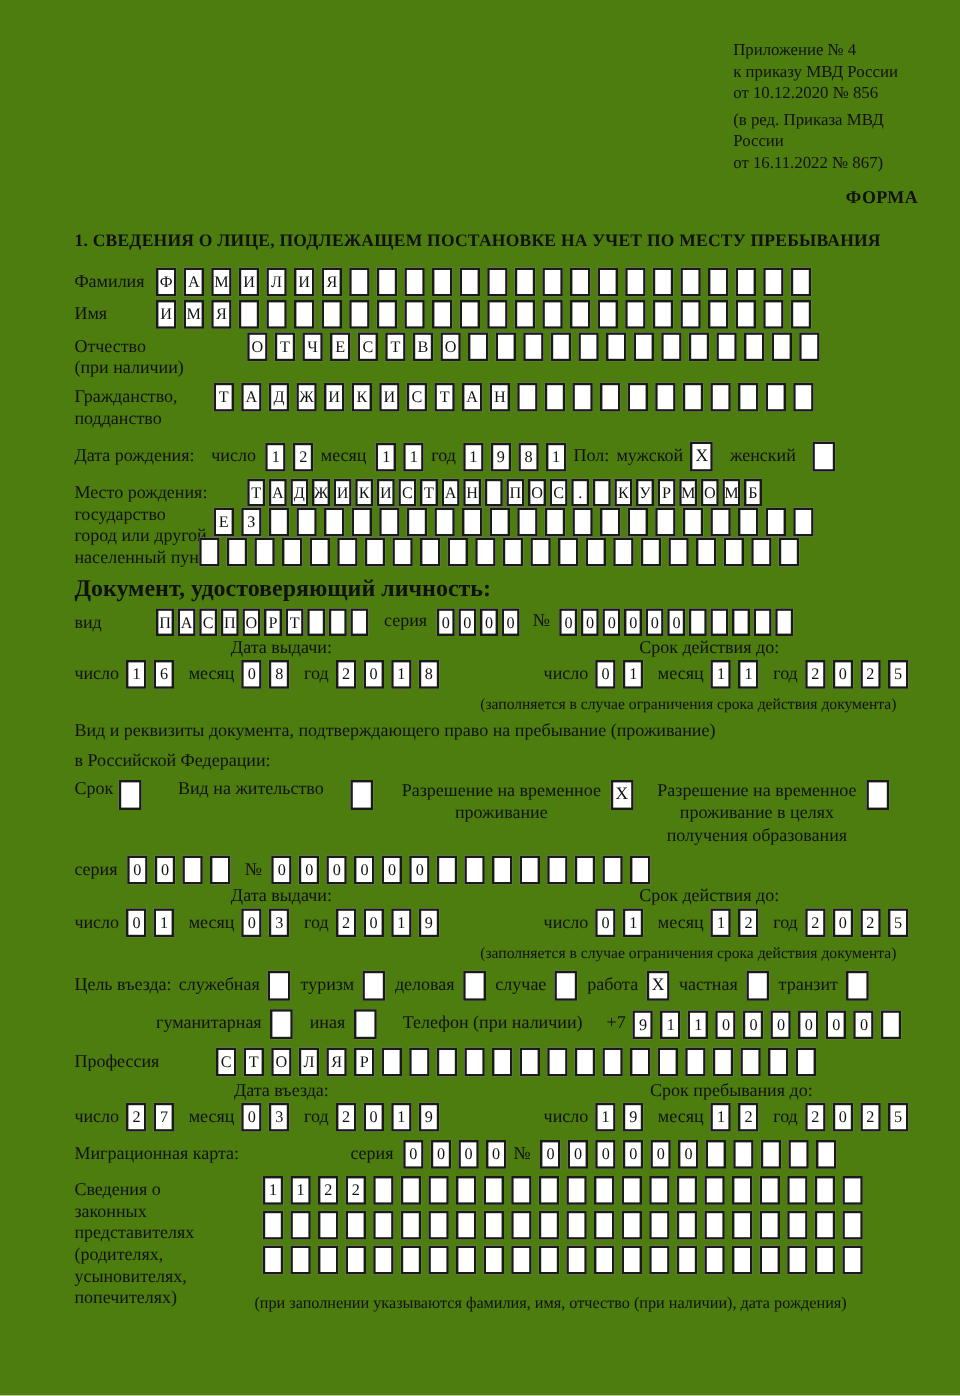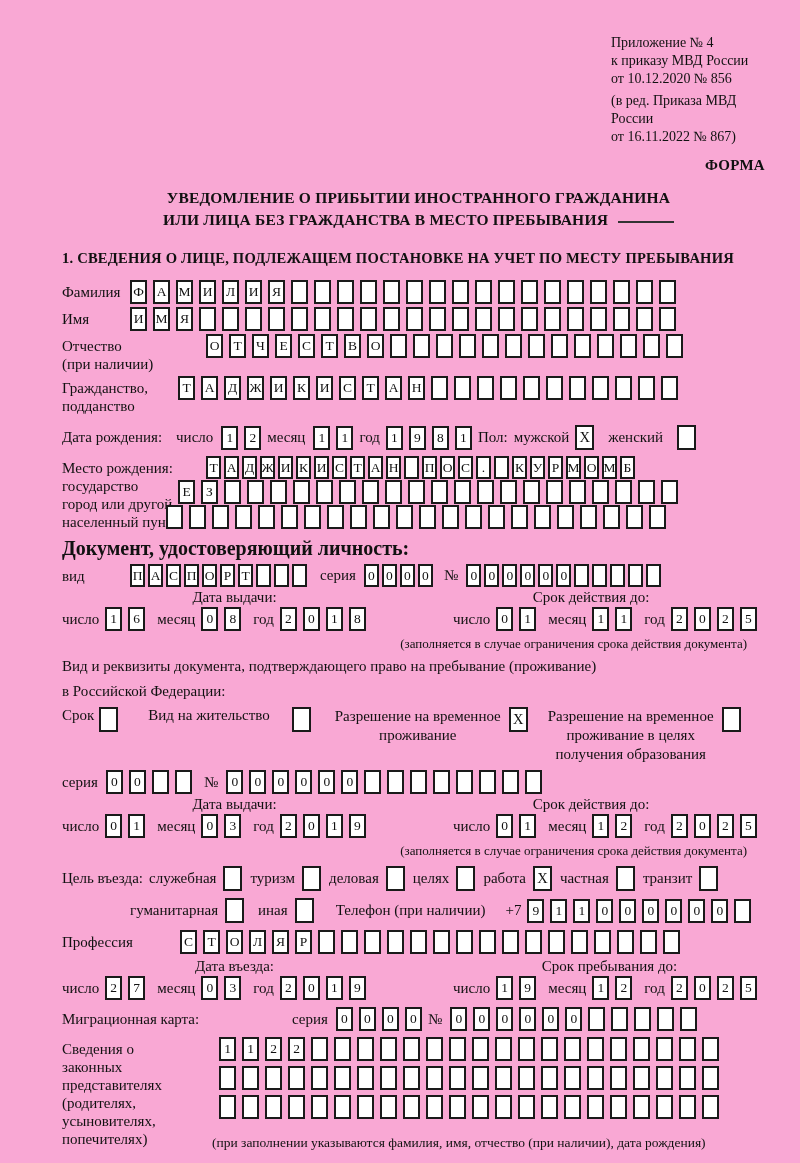--- a/index.html
+++ b/index.html
@@ -1,18 +1,18 @@
 <!DOCTYPE html>
 <html><head>
 <meta charset="utf-8">
 <style>
   * { box-sizing: border-box; }
   html,body { margin:0; padding:0; background:#ffffff; }
   body { font-family:"Liberation Serif","DejaVu Serif",serif; color:#111; font-size:15px; }
-  .page { position:relative; width:800px; height:1163px; background:#f9a8d4; padding:34px 25px 10px 62px; overflow:hidden; }
+  .page { position:relative; width:800px; height:1163px; background:#4d7c0f; padding:34px 25px 10px 62px; overflow:hidden; }
 
   
   .hdr { width:152px; margin-left:auto; margin-right:12px; font-size:14px; line-height:18px; }
   .hdr .sub { margin-top:4px; }
   .forma { text-align:right; padding-right:10px; font-weight:bold; font-size:15px; margin-top:11px; letter-spacing:.3px; }
 
   
   .title { text-align:center; font-weight:bold; font-size:15.5px; line-height:22px; margin-top:13px; letter-spacing:.2px; }
   .t-underline { display:inline-block; width:56px; height:2px; background:#333; margin-left:10px; vertical-align:2px; }
   .sec1 { font-weight:bold; font-size:14.6px; margin-top:19px; letter-spacing:.2px; }
@@ -67,24 +67,20 @@
 
   <div class="hdr">
     <div>Приложение № 4</div>
     <div>к приказу МВД России</div>
     <div>от 10.12.2020 № 856</div>
     <div class="sub">(в ред. Приказа МВД России</div>
     <div>от 16.11.2022 № 867)</div>
   </div>
   <div class="forma">ФОРМА</div>
 
-  <div class="title">
-    <div>УВЕДОМЛЕНИЕ О ПРИБЫТИИ ИНОСТРАННОГО ГРАЖДАНИНА</div>
-    <div><span>ИЛИ ЛИЦА БЕЗ ГРАЖДАНСТВА В МЕСТО ПРЕБЫВАНИЯ</span><span class="t-underline"></span></div>
-  </div>
 
   <div class="sec1">1. СВЕДЕНИЯ О ЛИЦЕ, ПОДЛЕЖАЩЕМ ПОСТАНОВКЕ НА УЧЕТ ПО МЕСТУ ПРЕБЫВАНИЯ</div>
 
   <div style="margin-top:13px;">
 
     <div class="frow">
       <div class="flabel w68">Фамилия</div>
       <div class="cells">
           <span class="cell">Ф</span>
           <span class="cell">А</span>
@@ -507,21 +503,21 @@
       </span>
       <span class="p-item ml8">
         <span>туризм</span>
         <span class="cbx"></span>
       </span>
       <span class="p-item ml8">
         <span>деловая</span>
         <span class="cbx"></span>
       </span>
       <span class="p-item ml8">
-        <span>целях</span>
+        <span>случае</span>
         <span class="cbx"></span>
       </span>
       <span class="p-item ml8">
         <span>работа</span>
         <span class="cbx">X</span>
       </span>
       <span class="p-item ml8">
         <span>частная</span>
         <span class="cbx"></span>
       </span>

